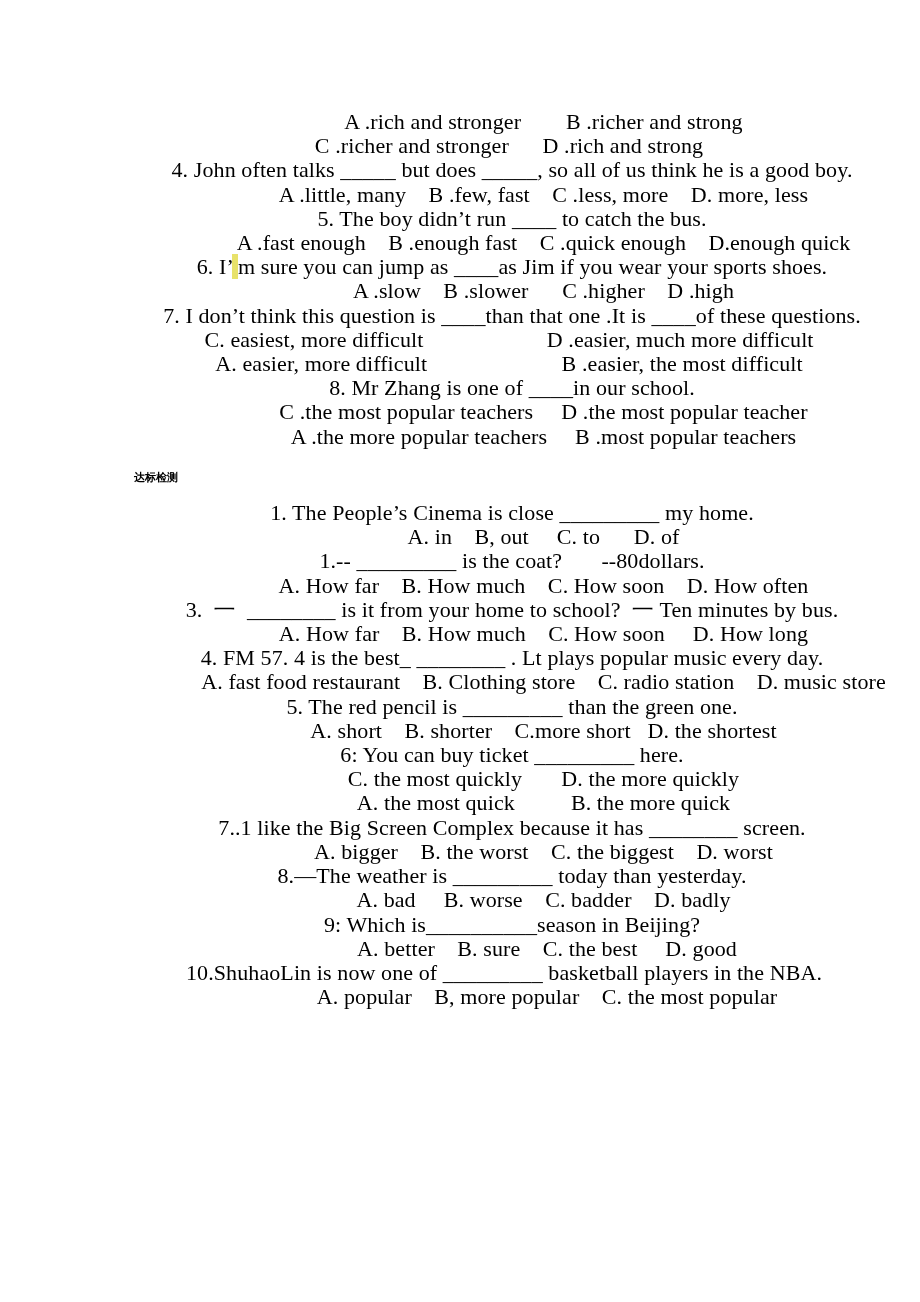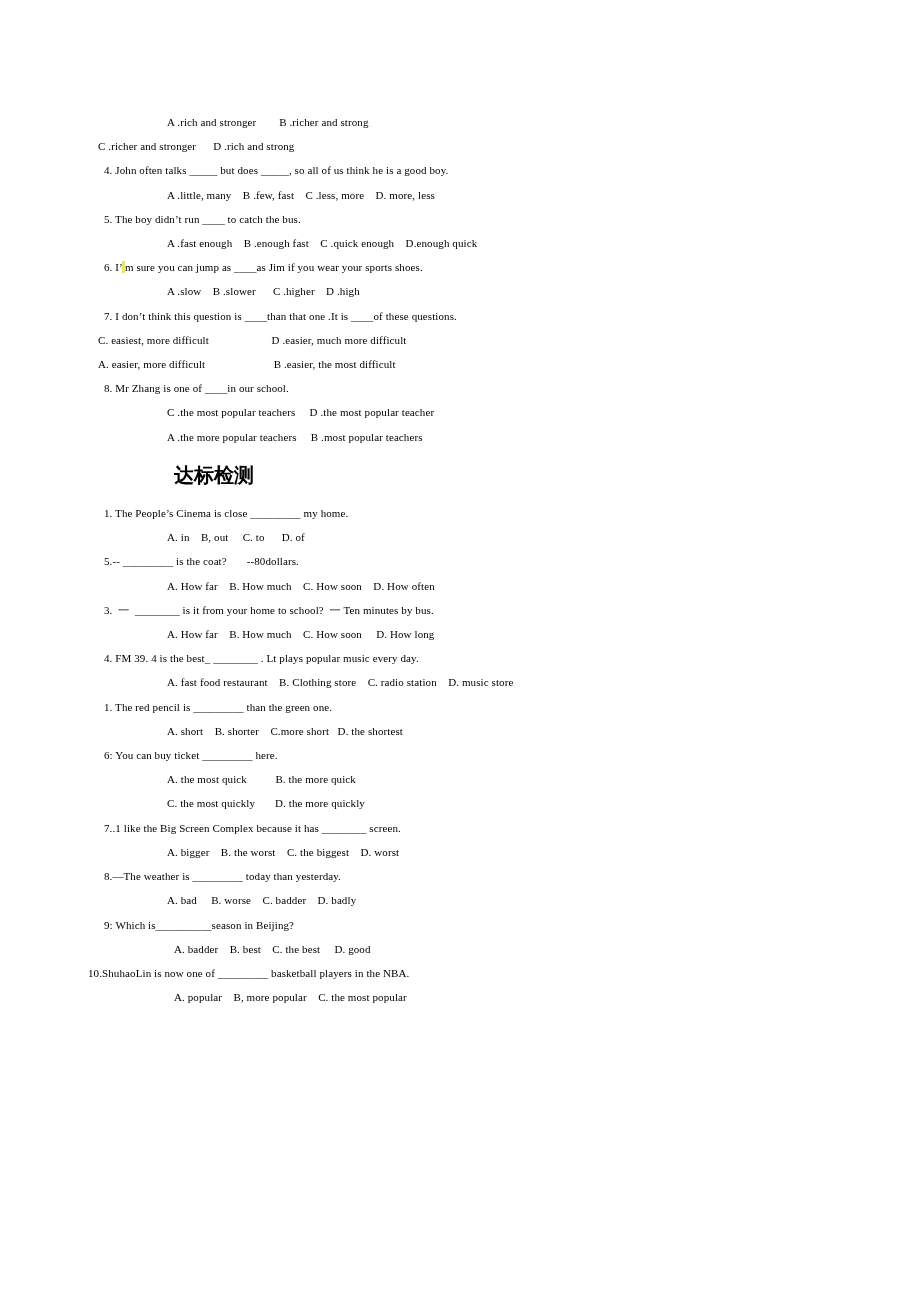--- a/index.html
+++ b/index.html
@@ -20,40 +20,40 @@
     height: 1302px;
     background: #ffffff;
   }
   .content {
     position: absolute;
     left: 0;
     top: 110px;
     width: 920px;
   }
   .line {
-    font-size: 11px;
+    font-size: 22px;
     line-height: 24.2px;
     white-space: pre;
     letter-spacing: 0.1px;
+    text-align: center;
   }
   
   .i-num   { padding-left: 104px; }  
   .i-num10 { padding-left: 88px; }  
   .i-opt   { padding-left: 167px; }  
   .i-opt2  { padding-left: 98px; }  
   .i-opt3  { padding-left: 174px; }  
   .i-head  { padding-left: 134px; }
 
   .heading-cn {
-    font-family: Liberation Mono, monospace;
+    font-family: Liberation Serif, serif;
     font-weight: bold;
-    font-size: 20px;
+    font-size: 11px;
     line-height: 24.2px;
     white-space: pre;
-    margin-left: 40px;
   }
   .spacer-sm { height: 12px; }
   .spacer-md { height: 16px; }
   .hl {
     background: #e8e26a;
   }
 </style>
 </head>
 <body>
 
@@ -79,35 +79,35 @@
 
     <div class="spacer-md"></div>
 
     <div class="heading-cn i-head">达标检测</div>
 
     <div class="spacer-sm"></div>
 
     <div>
       <div class="line i-num">1. The People’s Cinema is close _________ my home.</div>
       <div class="line i-opt">A. in    B, out     C. to      D. of</div>
-      <div class="line i-num">5.-- _________ is the coat?       --80dollars.</div>
+      <div class="line i-num">1.-- _________ is the coat?       --80dollars.</div>
       <div class="line i-opt">A. How far    B. How much    C. How soon    D. How often</div>
       <div class="line i-num">3.  一  ________ is it from your home to school?  一 Ten minutes by bus.</div>
       <div class="line i-opt">A. How far    B. How much    C. How soon     D. How long</div>
-      <div class="line i-num">4. FM 39. 4 is the best_ ________ . Lt plays popular music every day.</div>
+      <div class="line i-num">4. FM 57. 4 is the best_ ________ . Lt plays popular music every day.</div>
       <div class="line i-opt">A. fast food restaurant    B. Clothing store    C. radio station    D. music store</div>
-      <div class="line i-num">1. The red pencil is _________ than the green one.</div>
+      <div class="line i-num">5. The red pencil is _________ than the green one.</div>
       <div class="line i-opt">A. short    B. shorter    C.more short   D. the shortest</div>
       <div class="line i-num">6: You can buy ticket _________ here.</div>
+      <div class="line i-opt">C. the most quickly       D. the more quickly</div>
       <div class="line i-opt">A. the most quick          B. the more quick</div>
-      <div class="line i-opt">C. the most quickly       D. the more quickly</div>
       <div class="line i-num">7..1 like the Big Screen Complex because it has ________ screen.</div>
       <div class="line i-opt">A. bigger    B. the worst    C. the biggest    D. worst</div>
       <div class="line i-num">8.—The weather is _________ today than yesterday.</div>
       <div class="line i-opt">A. bad     B. worse    C. badder    D. badly</div>
       <div class="line i-num">9: Which is__________season in Beijing?</div>
-      <div class="line i-opt3">A. badder    B. best    C. the best     D. good</div>
+      <div class="line i-opt3">A. better    B. sure    C. the best     D. good</div>
       <div class="line i-num10">10.ShuhaoLin is now one of _________ basketball players in the NBA.</div>
       <div class="line i-opt3">A. popular    B, more popular    C. the most popular</div>
     </div>
 
   </div>
 </div>
 
 </body></html>

